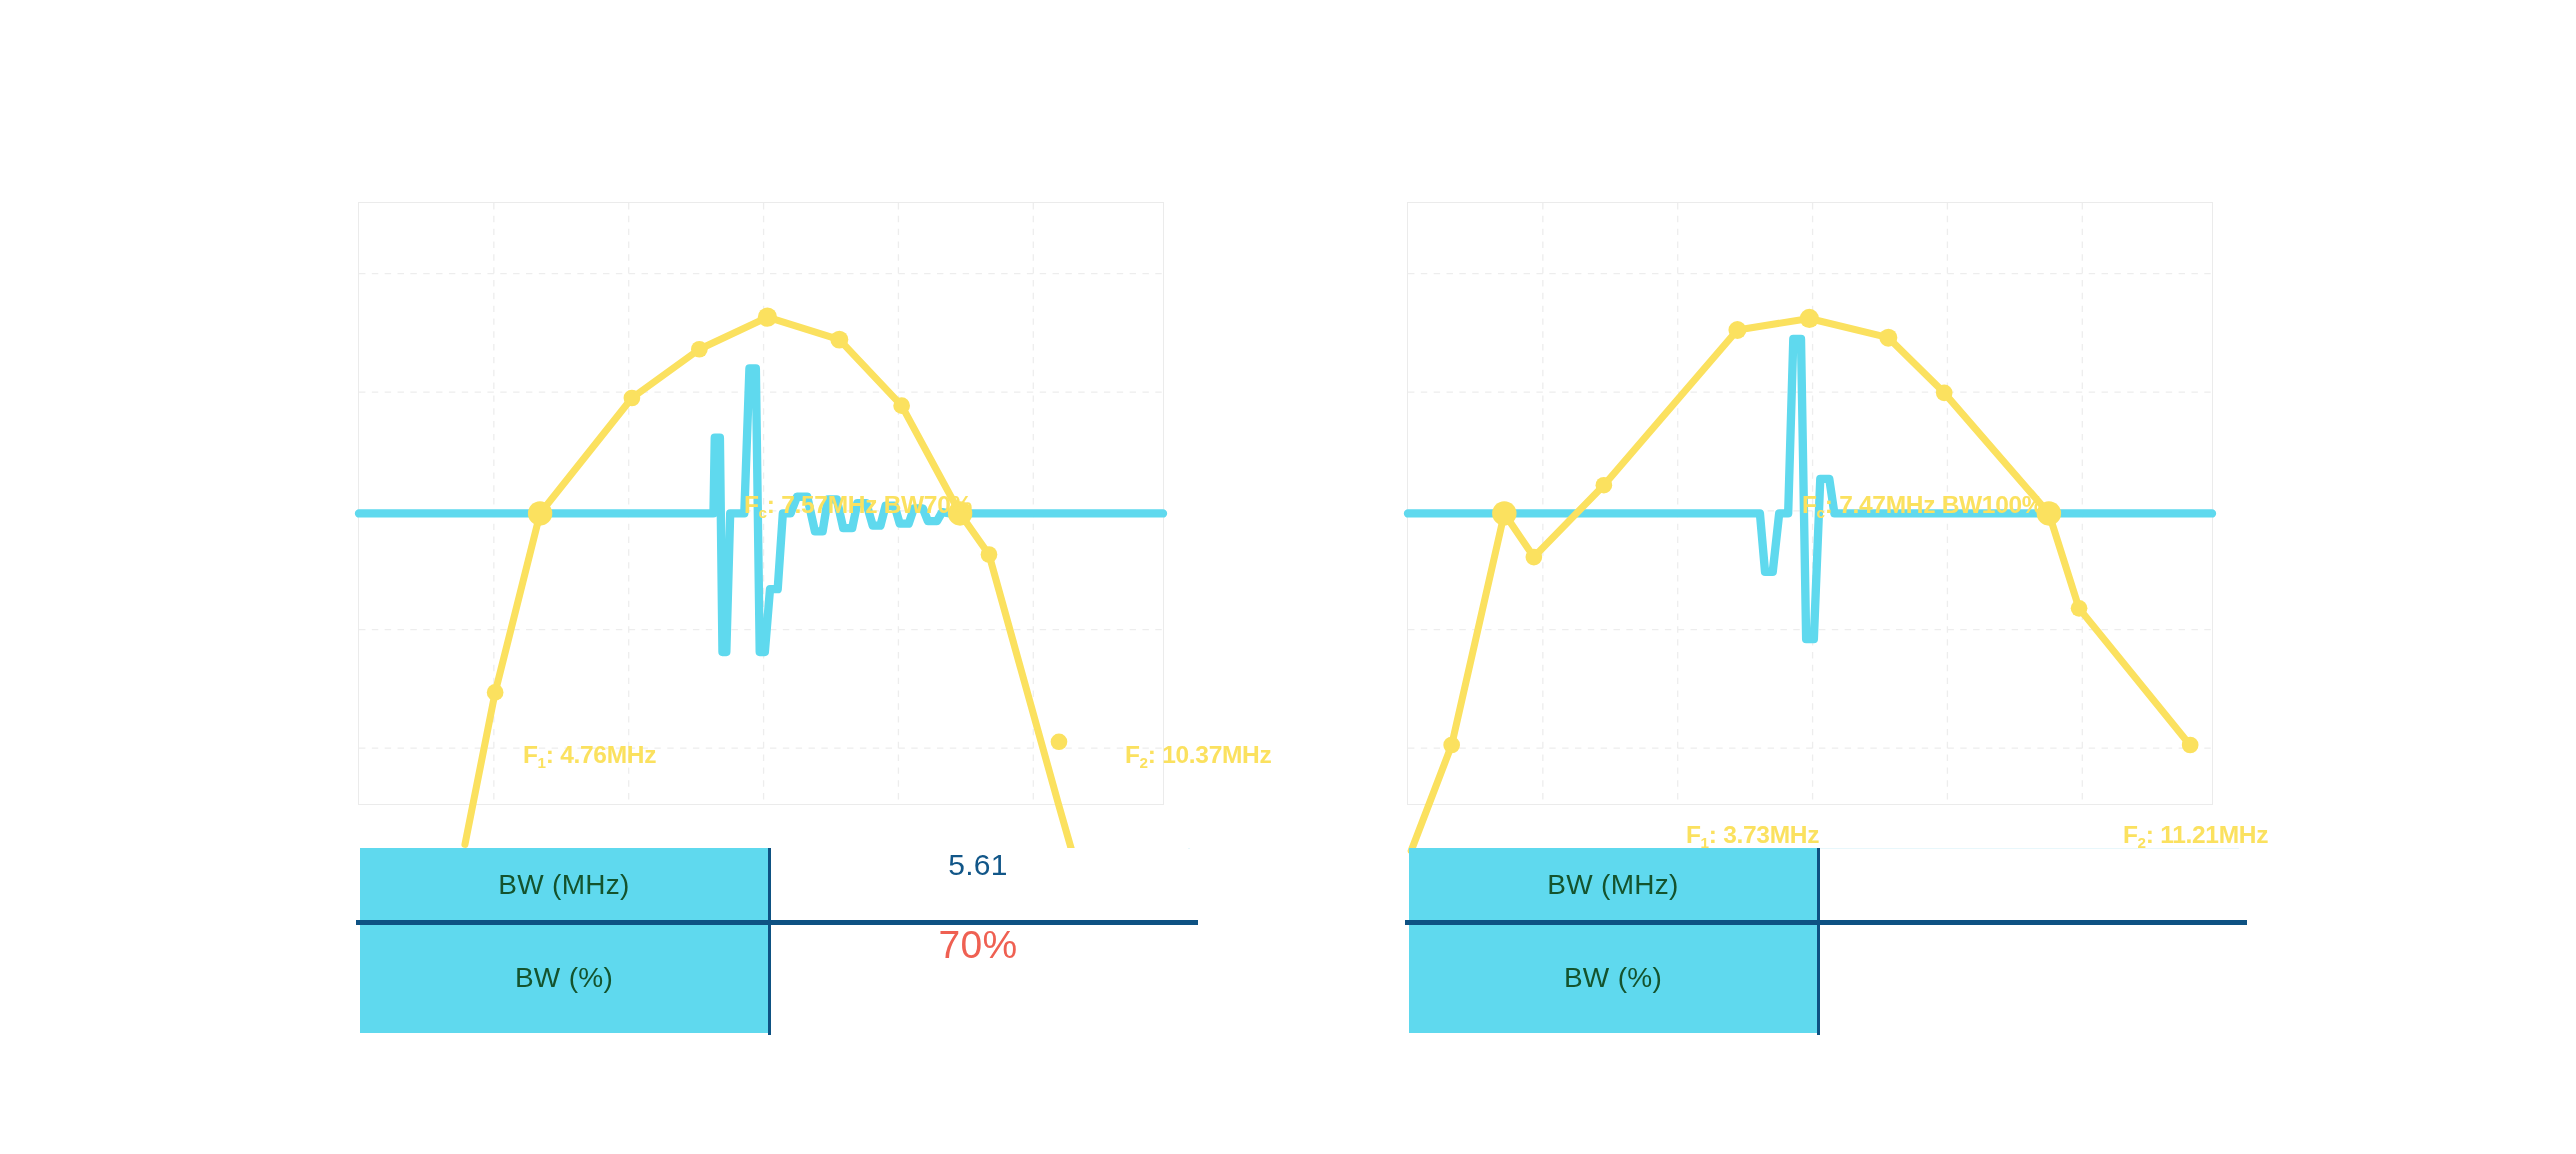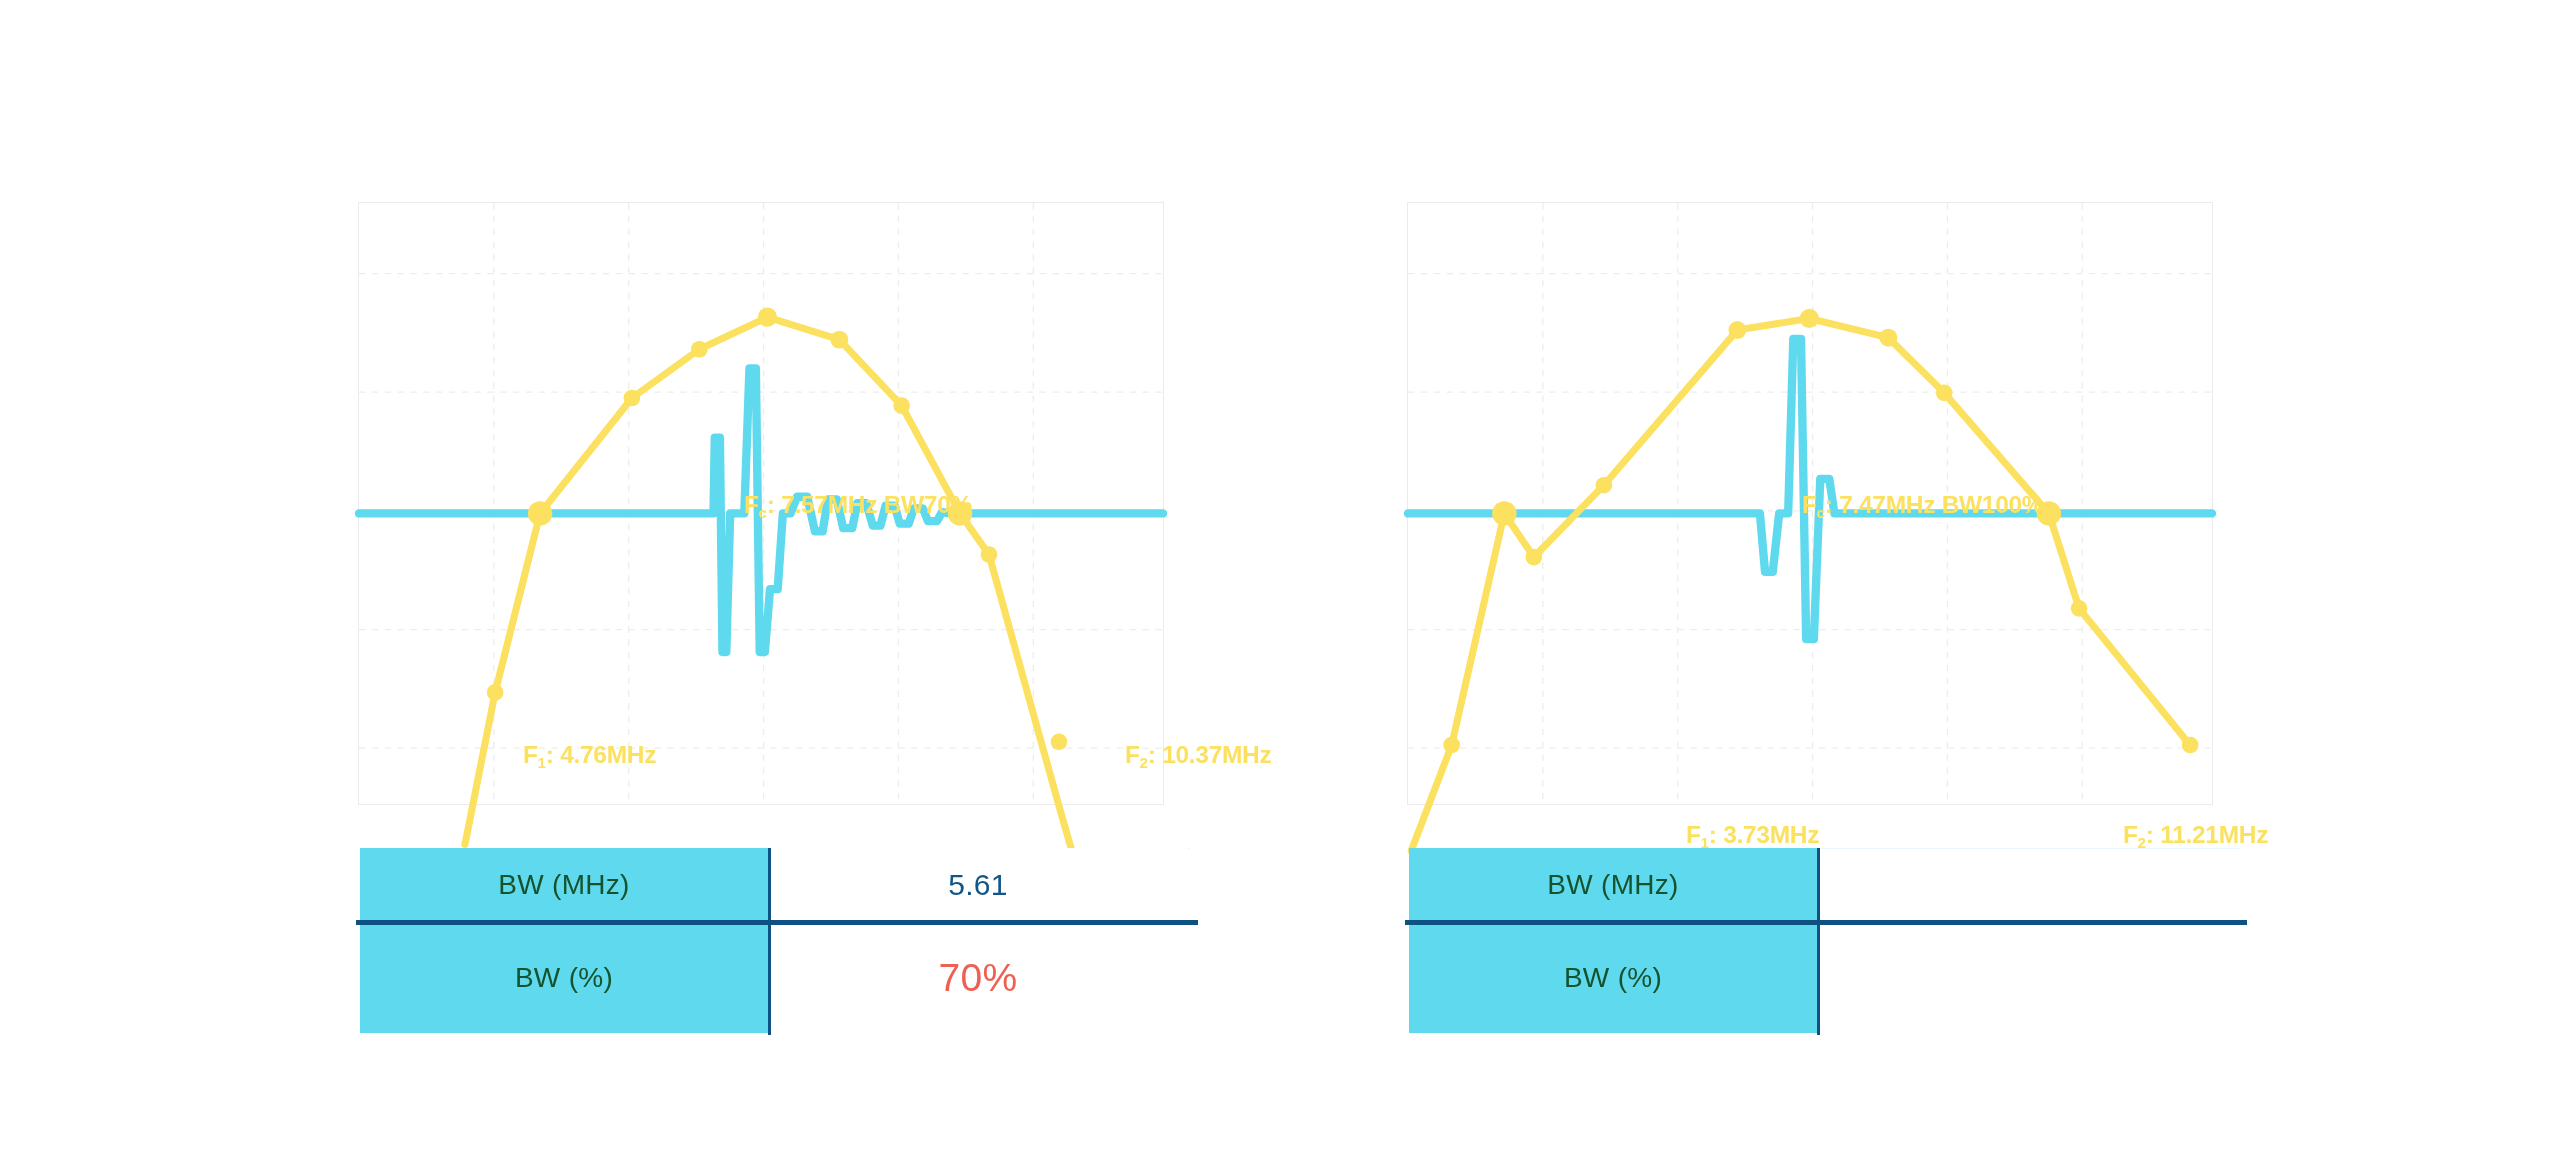--- a/index.html
+++ b/index.html
@@ -106,21 +106,20 @@
     display: flex;
     align-items: center;
     justify-content: center;
     box-sizing: border-box;
     letter-spacing: 0.3px;
   }
   .bw-value-cell {
     flex: 1;
     background: #ffffff;
     display: flex;
-    align-items: center;
     justify-content: center;
     box-sizing: border-box;
   }
   .val-num {
     color: #115688;
     font-size: 30px;
     letter-spacing: 0.3px;
   }
   .val-pct {
     color: #ef6052;

